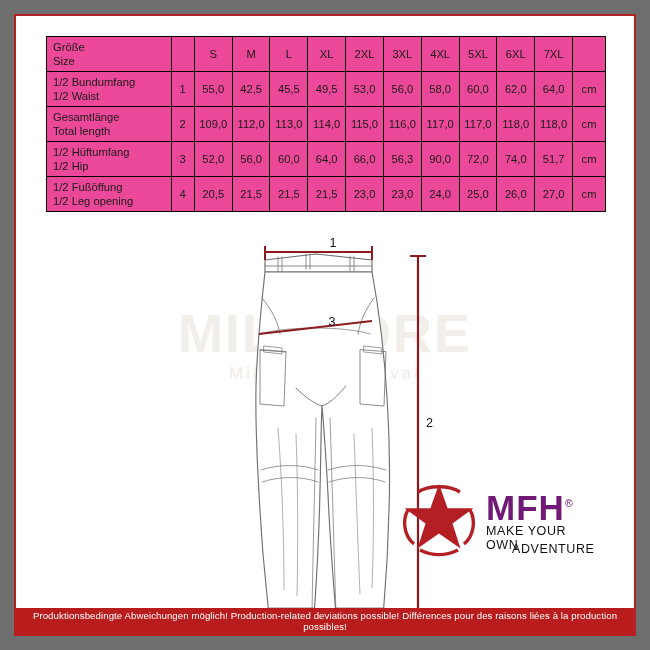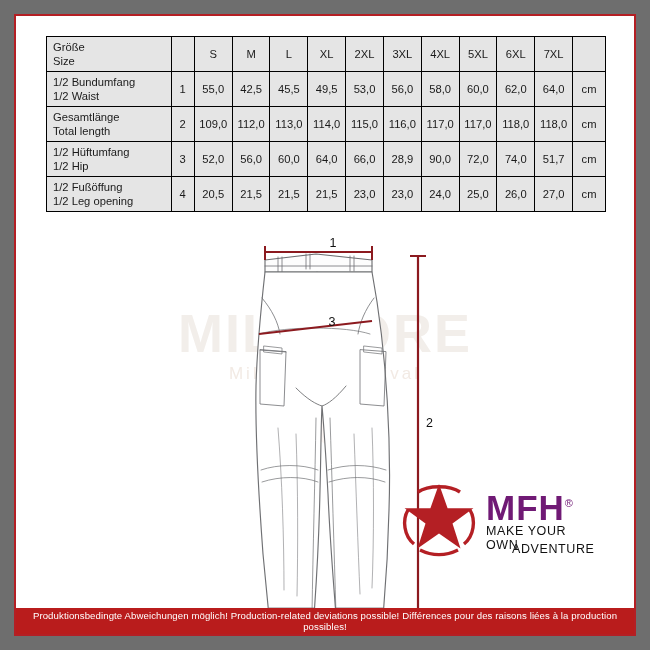--- a/index.html
+++ b/index.html
@@ -32,21 +32,21 @@
   }
 
   
   #size-table {
     position: absolute;
     left: 30px; top: 20px;
     width: 560px;
     border-collapse: collapse;
     font-size: 11.2px;
     color: #1a1a1a;
-    background: #e5e5e5;
+    background: #ec4899;
   }
   #size-table td {
     border: 1px solid #000;
     padding: 3px 4px;
     text-align: center;
     vertical-align: middle;
     height: 30px;
     line-height: 1.25;
   }
   #size-table td.label {
@@ -223,21 +223,21 @@
           </tr>
 
           <tr>
             <td class="label"><span>1/2 Hüftumfang</span><br><span>1/2 Hip</span></td>
             <td class="num">3</td>
             <td class="val">52,0</td>
             <td class="val">56,0</td>
             <td class="val">60,0</td>
             <td class="val">64,0</td>
             <td class="val">66,0</td>
-            <td class="val">28,9</td>
+            <td class="val">56,3</td>
             <td class="val">90,0</td>
             <td class="val">72,0</td>
             <td class="val">74,0</td>
             <td class="val">51,7</td>
             <td class="unit">cm</td>
           </tr>
 
           <tr>
             <td class="label"><span>1/2 Fußöffung</span><br><span>1/2 Leg opening</span></td>
             <td class="num">4</td>

